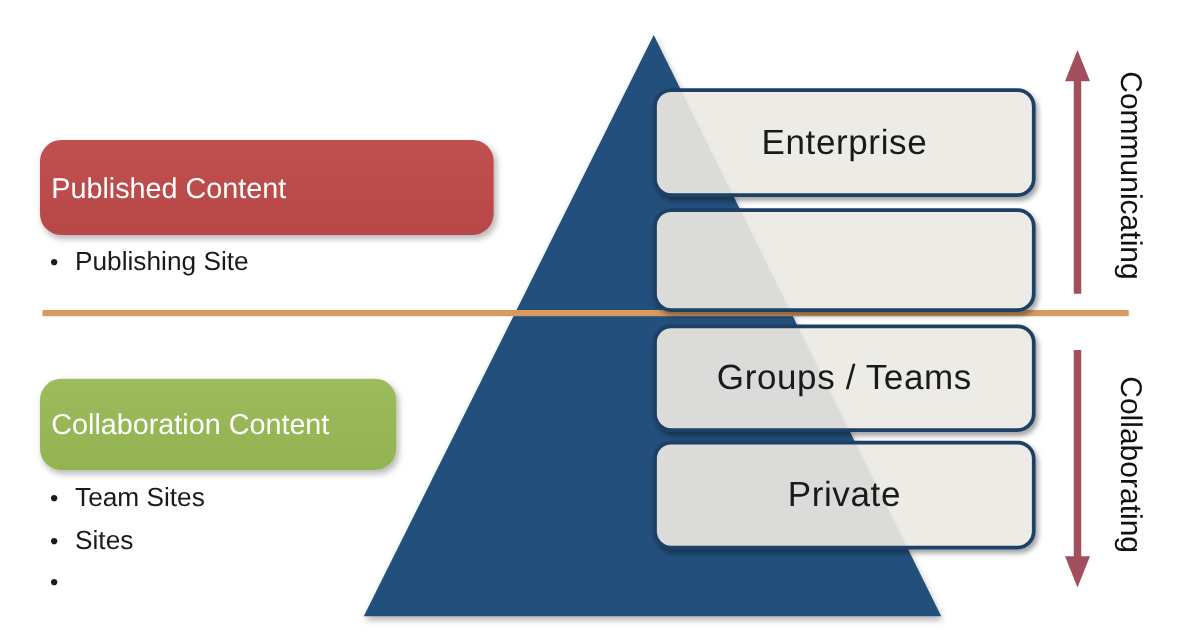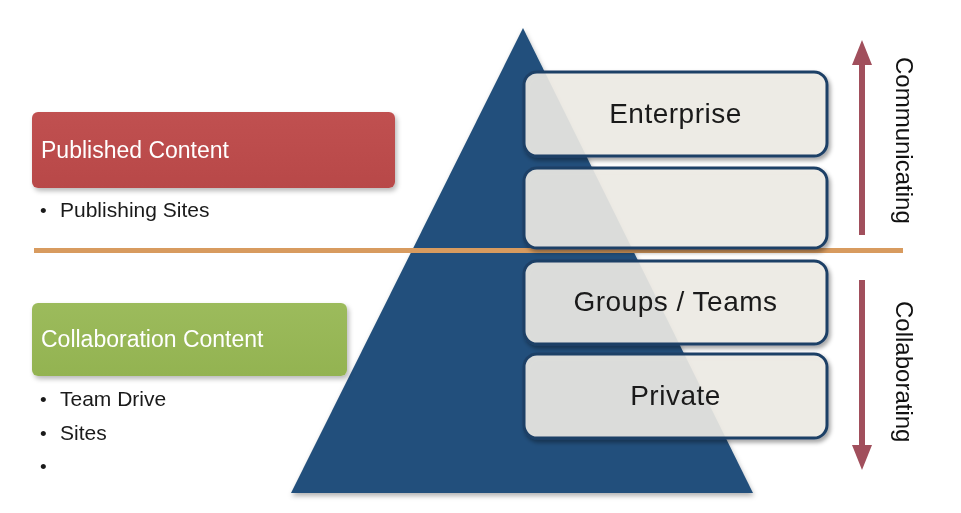--- a/index.html
+++ b/index.html
@@ -20,35 +20,35 @@
     font-size:28px;
     line-height:44px;
     color:var(--text_dark,#1a1a1a);
     letter-spacing:0.5px;
     white-space:nowrap;
   }
 
   
   .panel-box{
     position:absolute;
-    border-radius:6px;
+    border-radius:17px;
     display:flex;
     align-items:center;
     padding-left:9px;
     box-sizing:border-box;
     color:#ffffff;
     font-size:23px;
     box-shadow:2px 3px 5px rgba(0,0,0,0.28);
   }
   .panel-box.published{
     left:32px;top:112px;width:363px;height:76px;
     background:linear-gradient(180deg, var(--published_red,#C05050) 0%, #b84848 100%);
   }
   .panel-box.collaboration{
-    left:32px;top:303px;width:315px;height:73px;
+    left:32px;top:303px;width:285px;height:73px;
     background:linear-gradient(180deg, var(--collaboration_green,#9CBB5C) 0%, #93b351 100%);
   }
 
   
   .bullet-row{
     position:absolute;
     left:40px;
     display:flex;
     align-items:baseline;
     font-size:21px;
@@ -109,29 +109,29 @@
       <line x1="862" y1="280" x2="862" y2="450" stroke-width="6"></line>
       <polygon points="862,470 852,445 872,445" stroke="none"></polygon>
     </g>
   </svg>
 
   <div class="panel-box published">
     <span>Published Content</span>
   </div>
   <div class="bullet-row" style="top:197px;">
     <span class="bullet-dot">•</span>
-    <span>Publishing Sites</span>
+    <span>Publishing Site</span>
   </div>
 
   <div class="panel-box collaboration">
     <span>Collaboration Content</span>
   </div>
   <div class="bullet-row" style="top:386px;">
     <span class="bullet-dot">•</span>
-    <span>Team Drive</span>
+    <span>Team Sites</span>
   </div>
   <div class="bullet-row" style="top:420px;">
     <span class="bullet-dot">•</span>
     <span>Sites</span>
   </div>
   <div class="bullet-row" style="top:454px;">
     <span class="bullet-dot">•</span>
   </div>
 
   <div class="level-label" style="top:92px;">Enterprise</div>

